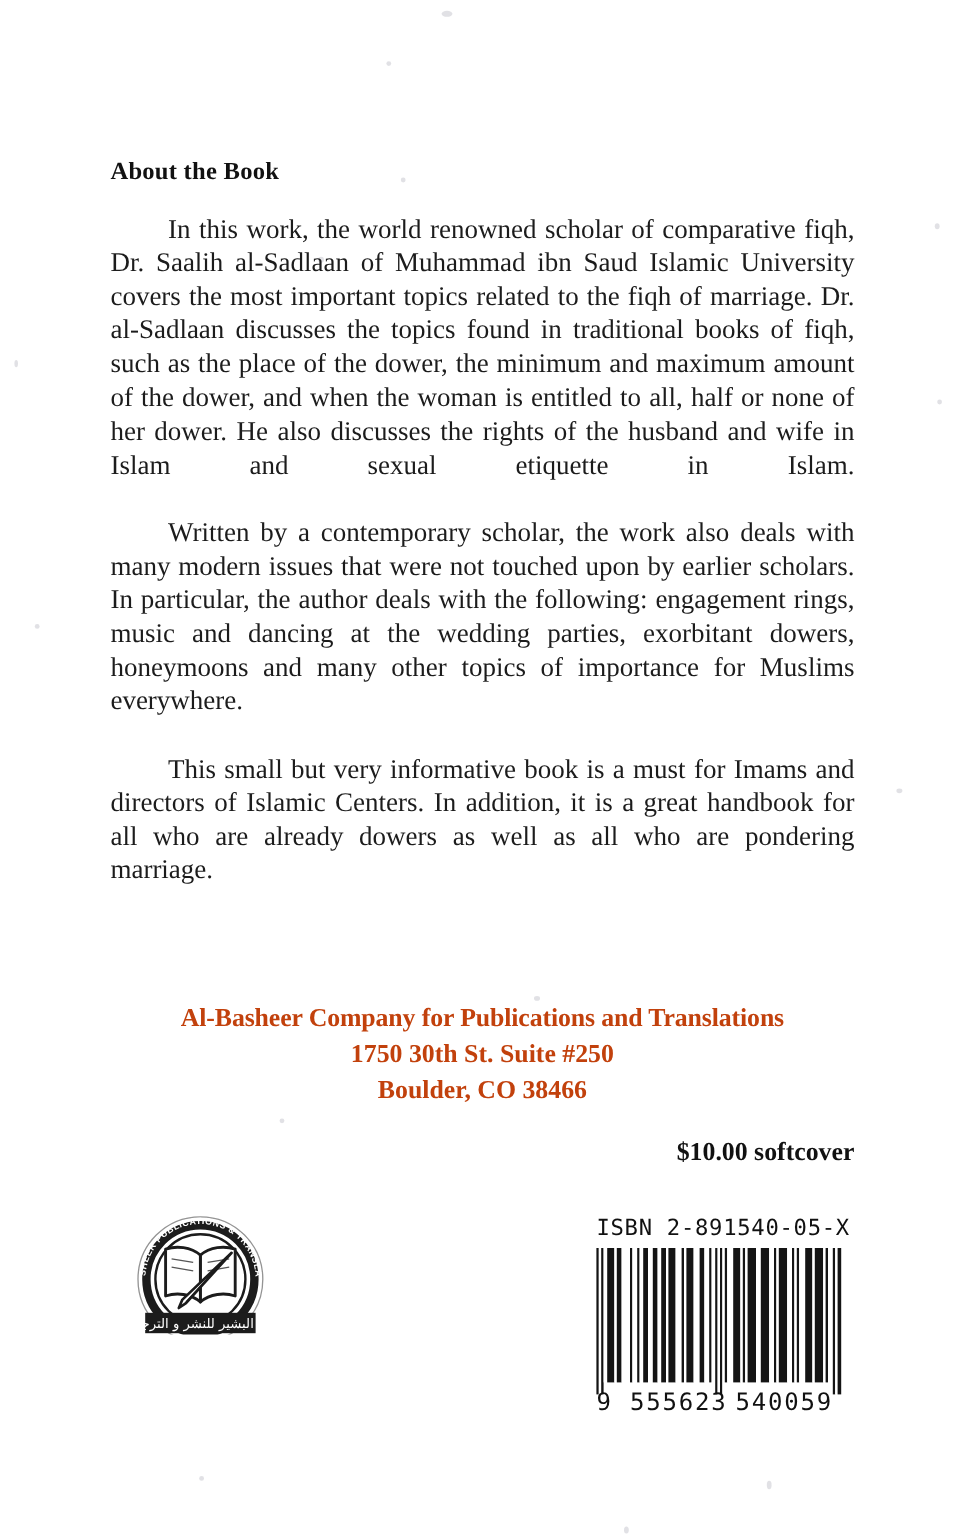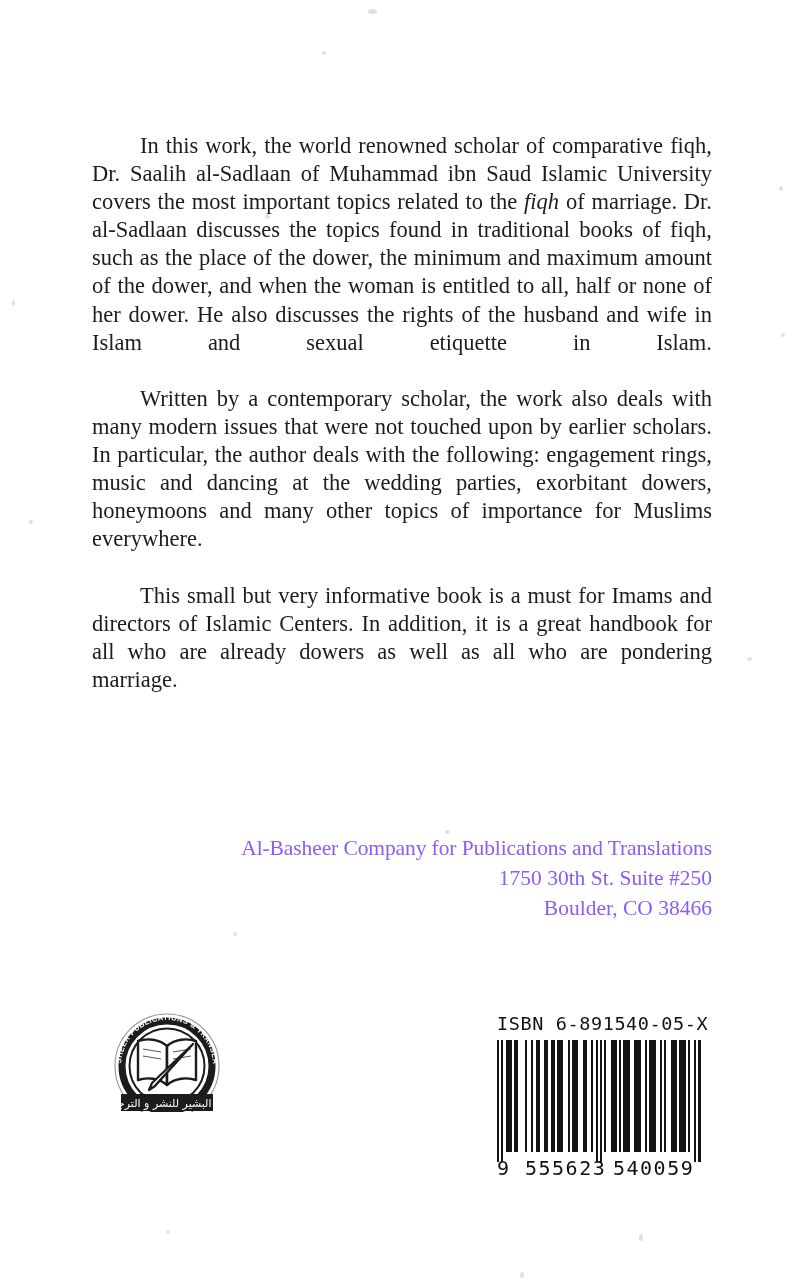--- a/index.html
+++ b/index.html
@@ -68,32 +68,31 @@
     content: "";
     display: inline-block;
     width: 100%;
   }
 
   .body-copy p.last-line-natural::after {
     display: none;
   }
 
   .ital {
-    font-style: italic;
   }
 
   
   .publisher {
     position: absolute;
     left: 92px;
     top: 833px;
     width: 620px;
-    text-align: right;
-    font-weight: normal;
-    color: #8b5cf6;
+    text-align: center;
+    font-weight: bold;
+    color: #c2410c;
   }
 
   .publisher .pub-name {
     font-size: 21.5px;
     line-height: 30px;
     letter-spacing: -0.1px;
     white-space: nowrap;
   }
 
   .publisher .pub-line {
@@ -216,34 +215,36 @@
   <div class="speckle" style="left:29px;top:520px;width:4px;height:4px;"></div>
   <div class="speckle" style="left:12px;top:300px;width:3px;height:6px;"></div>
   <div class="speckle" style="left:445px;top:830px;width:5px;height:4px;"></div>
   <div class="speckle" style="left:233px;top:932px;width:4px;height:4px;"></div>
   <div class="speckle" style="left:639px;top:1234px;width:4px;height:7px;"></div>
   <div class="speckle" style="left:520px;top:1272px;width:4px;height:6px;"></div>
 
   <div class="speckle" style="left:166px;top:1230px;width:4px;height:4px;"></div>
 
   <div class="content">
+    <h2 class="about-heading">About the Book</h2>
 
     <div class="body-copy">
       <p><span>In this work, the world renowned  scholar of comparative  fiqh,  Dr. Saalih al-Sadlaan of Muhammad ibn Saud  Islamic  University  covers  the most important topics related  to the </span><span class="ital">fiqh</span><span> of marriage. Dr. al-Sadlaan discusses the topics  found  in  traditional books of fiqh, such as the place of  the  dower,  the  minimum  and maximum amount of the dower,  and   when the woman is entitled to all, half or none of  her  dower.  He  also  discusses the rights of the husband and wife in Islam and sexual etiquette in Islam.</span></p>
       <p><span>Written  by  a  contemporary   scholar, the work also deals  with many modern issues that were not touched upon by  earlier  scholars.  In particular, the author deals with the following:  engagement  rings,  music  and  dancing  at  the wedding  parties, exorbitant dowers, honeymoons and many other topics of importance for Muslims everywhere.</span></p>
       <p class="last-line-natural"><span>This  small  but  very informative book is a must for Imams  and  directors  of Islamic Centers. In addition, it is a great  handbook  for  all  who are already dowers as well as all who are pondering marriage.</span></p>
     </div>
   </div>
 
   <div class="publisher">
     <div class="pub-name">Al-Basheer Company for Publications and Translations</div>
     <div class="pub-line">1750 30th St. Suite #250</div>
     <div class="pub-line">Boulder, CO   38466</div>
   </div>
 
+  <div class="price">$10.00 softcover</div>
 
   <div class="logo">
     <svg width="128" height="104" viewBox="0 0 128 104">
       <defs>
         <path id="arcTop" d="M 18,58 A 46,46 0 0 1 110,58"></path>
         <path id="arcTopIn" d="M 23,58 A 41,41 0 0 1 105,58"></path>
       </defs>
 
       <circle cx="64" cy="58" r="45" fill="none" stroke="#1c1c1c" stroke-width="7"></circle>
       <circle cx="64" cy="58" r="37.5" fill="none" stroke="#1c1c1c" stroke-width="2"></circle>
@@ -267,21 +268,21 @@
         <path d="M 90,36 L 52,78 L 46,82 L 49,75 Z" fill="#ffffff" stroke="#1c1c1c" stroke-width="2.2" stroke-linejoin="round"></path>
         <line x1="86" y1="40" x2="52" y2="77" stroke="#1c1c1c" stroke-width="1.1"></line>
       </g>
 
       <rect x="18" y="86" width="92" height="17" fill="#1c1c1c"></rect>
       <text x="64" y="99" text-anchor="middle" font-family="DejaVu Sans, sans-serif" font-size="11" fill="#ffffff">دار البشير للنشر و الترجمة</text>
     </svg>
   </div>
 
   <div class="isbn-block">
-    <div class="isbn-text">ISBN 6-891540-05-X</div>
+    <div class="isbn-text">ISBN 2-891540-05-X</div>
 
     <div class="barcode">
       <div class="bars" id="bars">
           <i class="b g" style="width: 2.14737px;"></i>
           <i class="w g" style="width: 2.14737px;"></i>
           <i class="b g" style="width: 2.14737px;"></i>
           <i class="w" style="width: 2.14737px;"></i>
           <i class="b" style="width: 6.44211px;"></i>
           <i class="w" style="width: 2.14737px;"></i>
           <i class="b" style="width: 4.29474px;"></i>

